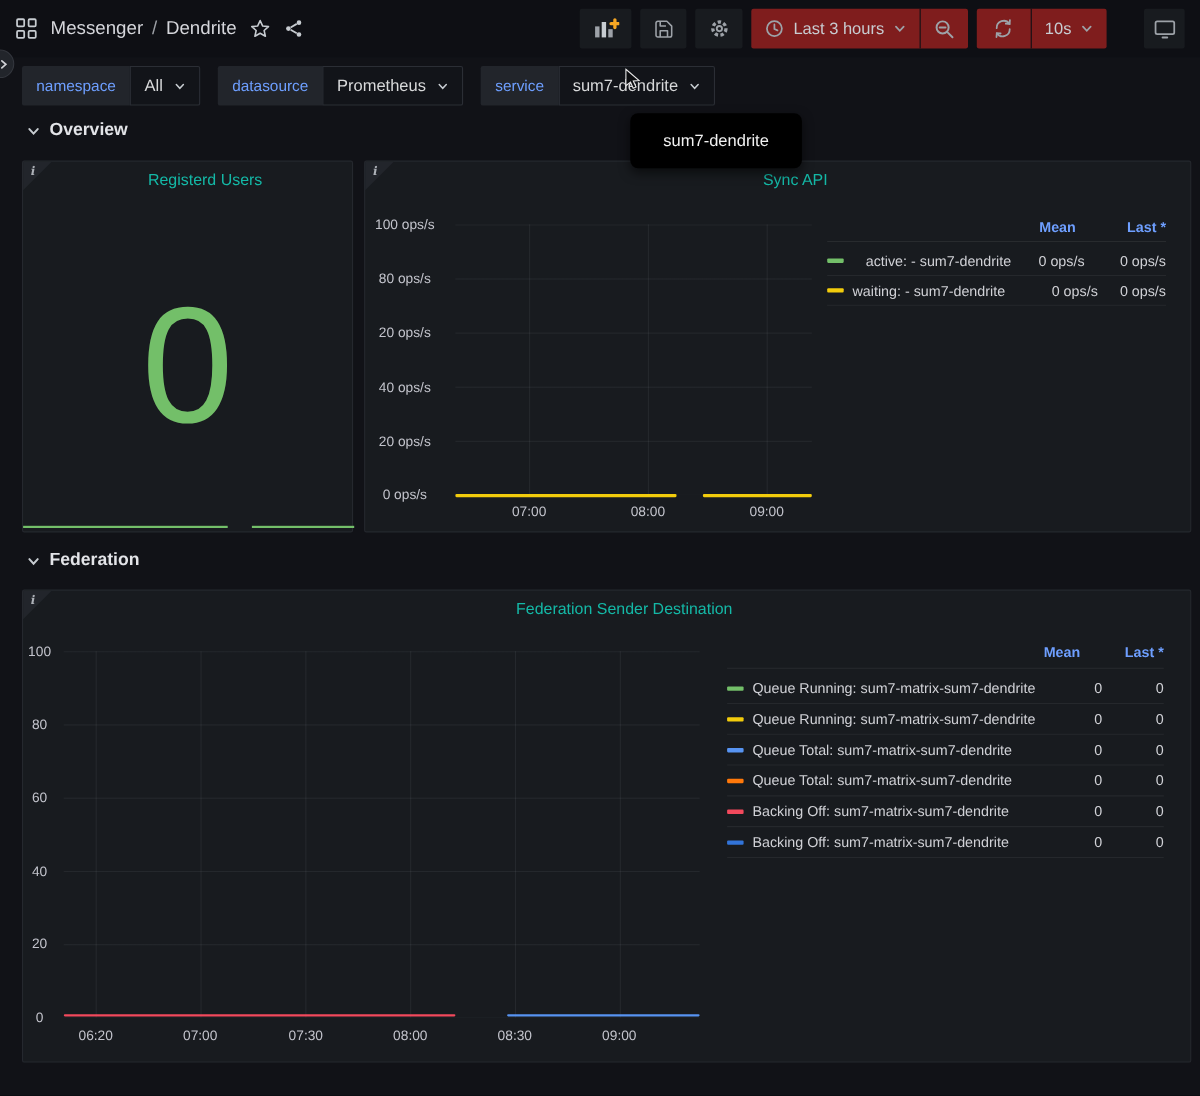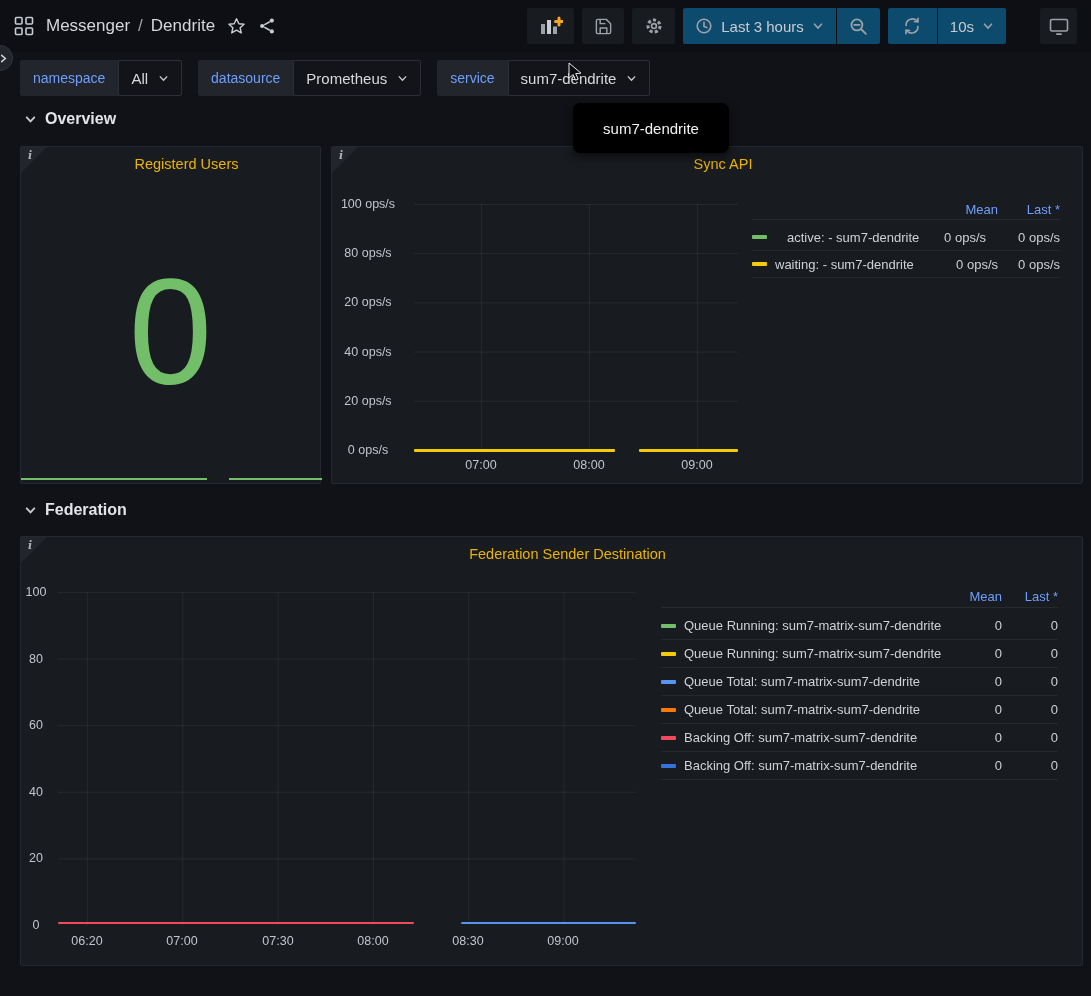--- a/index.html
+++ b/index.html
@@ -9,40 +9,40 @@
   .nav{position:absolute;left:0;top:0;width:100%;height:52px;display:flex;align-items:center;
        justify-content:space-between;padding:15px 14px;box-sizing:border-box;background:#0e0f14;}
   .nav-left{display:flex;align-items:center;gap:12px;}
   .crumb{display:flex;align-items:center;gap:8px;font-size:17px;color:#d5d6db;}
   .crumb .sep{color:#9da0a6;}
   .icon{color:#9da2a8;display:inline-flex;align-items:center;justify-content:center;}
   .icon-light{color:#c7ccd1;}
   .nav-right{display:flex;align-items:center;gap:8px;}
   .btn{display:flex;align-items:center;justify-content:center;height:36px;background:#181b1f;
        border:none;border-radius:2px;cursor:pointer;color:#9da2a8;padding:0;}
-  .grp{display:flex;align-items:center;height:36px;background:#0c4a6e;border-radius:2px;}
+  .grp{display:flex;align-items:center;height:36px;background:#7f1d1d;border-radius:2px;}
   .grp .btn{background:transparent;height:36px;}
   .vdiv{width:1px;height:36px;background:#0e1014;}
   .time-btn{gap:8px;padding:0 12px;color:#c8ccd1;font-size:15px;}
   .tv-gap{width:18px;}
   
   .subnav{position:absolute;left:0;top:60px;width:100%;height:36px;display:flex;align-items:center;
           padding-left:20px;box-sizing:border-box;gap:16px;}
   .var-group{display:flex;align-items:stretch;height:36px;}
   .var-label{display:flex;align-items:center;padding:0 13px;background:#22252b;border-radius:2px 0 0 2px;
              color:#6e9fff;font-size:14px;font-weight:500;}
   .var-value{display:flex;align-items:center;gap:10px;padding:0 12px;background:#121419;
              border:1px solid #2b2e35;border-radius:0 2px 2px 0;font-size:15px;color:#d8d9da;cursor:pointer;}
   
   .section-h{position:absolute;display:flex;align-items:center;gap:8px;font-size:16px;font-weight:700;
              color:#e3e4e8;cursor:pointer;}
   
   .panel{position:absolute;background:#181b1f;border:1px solid #25282e;border-radius:2px;box-sizing:border-box;}
   .panel-title{position:absolute;left:0;right:0;top:9px;text-align:center;font-size:14.5px;font-weight:500;
-               color:#eab308;cursor:pointer;margin-left:32px;}
+               color:#14b8a6;cursor:pointer;margin-left:32px;}
   .corner{position:absolute;top:0;left:0;width:0;height:0;border-top:26px solid #22252b;
           border-right:26px solid transparent;}
   .corner-i{position:absolute;top:2px;left:7px;font-size:11px;font-weight:700;font-style:italic;
             font-family:"DejaVu Serif",serif;color:#aeb2b8;cursor:pointer;}
   
   .stat-value{position:absolute;left:0;right:0;top:110px;text-align:center;font-size:150px;line-height:1;
               font-weight:500;}
   .sparkline{position:absolute;height:2px;bottom:3px;}
   
   .plot{position:absolute;
@@ -52,22 +52,22 @@
              background-size:108px 100%,100% 49.2px;background-position:67px 0,0 0;}
   .plot-fed{left:37px;top:55px;width:578px;height:333px;
             background-size:95.3px 100%,100% 66.6px;background-position:29px 0,0 0;}
   .ytick{position:absolute;height:16px;line-height:16px;text-align:center;font-size:12.5px;color:#c3c4cc;}
   .ytick-sync{left:0;width:72px;}
   .ytick-fed{left:0;width:30px;}
   .xtick{position:absolute;transform:translateX(-50%);font-size:12.5px;color:#c3c4cc;height:16px;line-height:16px;}
   .series-line{position:absolute;height:2px;border-radius:1px;}
   
   .legend{position:absolute;font-size:13px;color:#d0d1d6;}
-  .lg-head{display:flex;height:20px;align-items:center;border-bottom:1px solid rgba(255,255,255,0.07);
-           margin-bottom:4px;color:#6e9fff;font-weight:400;}
+  .lg-head{display:flex;height:20px;border-bottom:1px solid rgba(255,255,255,0.07);
+           margin-bottom:4px;color:#6e9fff;font-weight:700;gap:20px;}
   .lg-row{display:flex;align-items:center;border-bottom:1px solid rgba(255,255,255,0.06);}
   .lg-row:last-child{border-bottom:1px solid rgba(255,255,255,0.06);}
   .swatch{width:15px;height:4px;border-radius:1px;flex:0 0 15px;margin-right:8px;cursor:pointer;}
   .lg-label{flex:1 1 auto;min-width:0;white-space:nowrap;cursor:pointer;}
   .lg-val{flex:0 0 auto;text-align:right;}
   .lg-spacer{flex:1 1 auto;}
   
   .tooltip{position:absolute;left:573px;top:103px;width:156px;height:50px;background:#000;border-radius:7px;
            display:flex;align-items:center;justify-content:center;font-size:15px;color:#f2f2f2;
            box-shadow:0 4px 10px rgba(0,0,0,0.55);z-index:20;}

